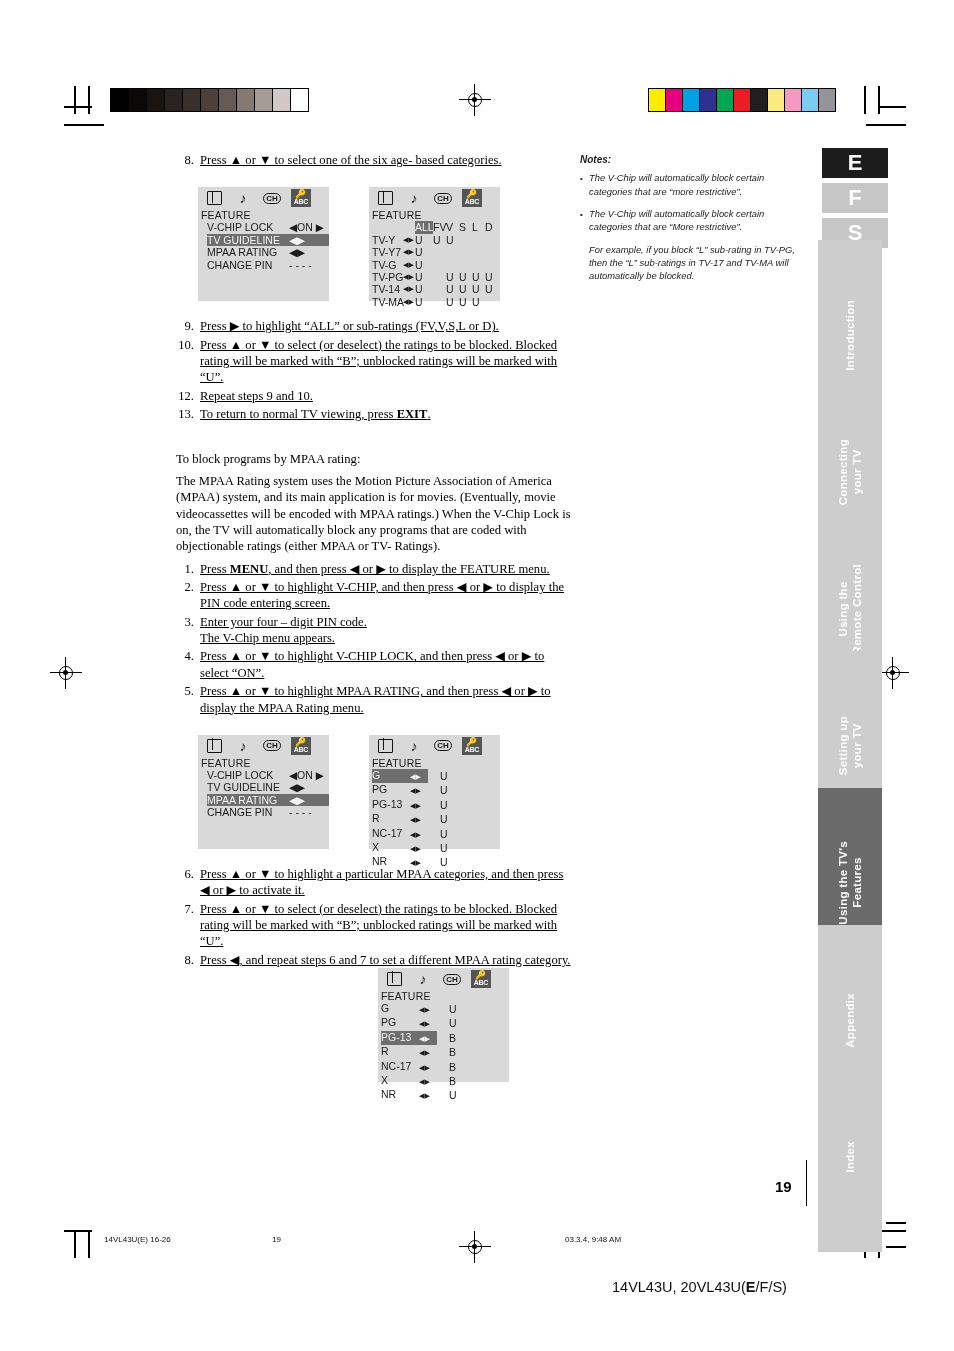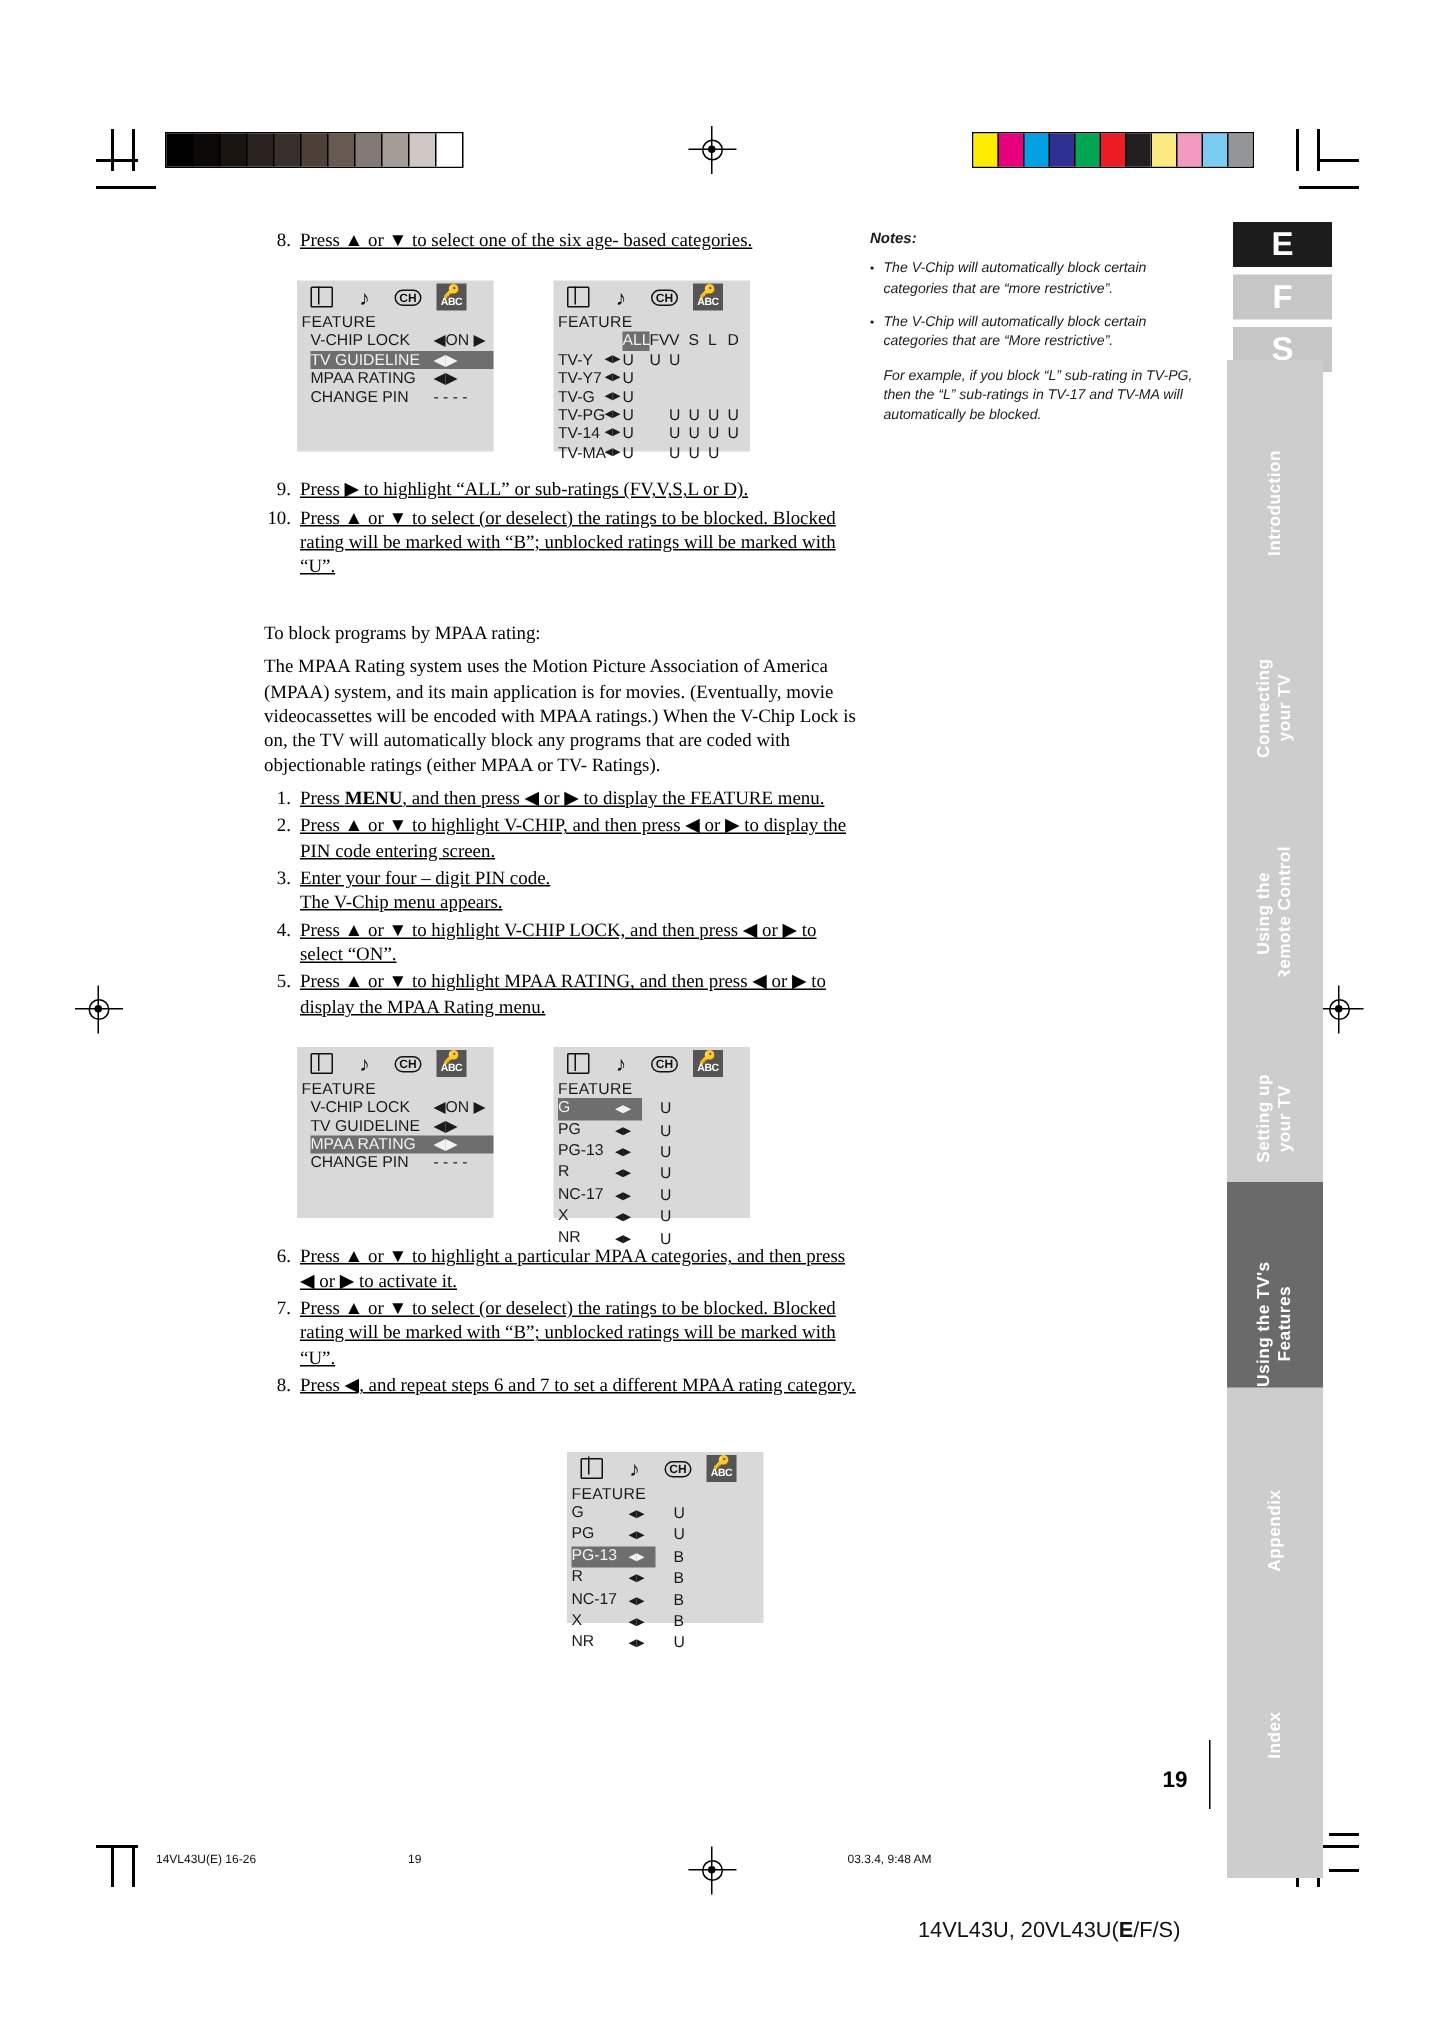--- a/index.html
+++ b/index.html
@@ -410,20 +410,28 @@
   <div class="gap-md"></div>
 
   <div id="steps-mid">
       <div class="step">
         <div class="num">9.</div>
         <div class="txt" style="white-space: pre-line;">Press ▶ to highlight “ALL” or sub-ratings (FV,V,S,L or D).</div>
       </div>
       <div class="step">
         <div class="num">10.</div>
         <div class="txt" style="white-space: pre-line;">Press ▲ or ▼ to select (or deselect) the ratings to be blocked. Blocked rating will be marked with “B”; unblocked ratings will be marked with “U”.</div>
+      </div>
+      <div class="step">
+        <div class="num">12.</div>
+        <div class="txt" style="white-space: pre-line;">Repeat steps 9 and 10.</div>
+      </div>
+      <div class="step">
+        <div class="num">13.</div>
+        <div class="txt"><span>To return to normal TV viewing, press </span><b>EXIT</b><span>.</span></div>
       </div>
     </div>
 
   <div class="gap-lg"></div>
 
   <div class="para">To block programs by MPAA rating:</div>
   <div class="para">The MPAA Rating system uses the Motion Picture Association of America (MPAA) system, and its main application is for movies. (Eventually, movie videocassettes will be encoded with MPAA ratings.) When the V-Chip Lock is on, the TV will automatically  block any programs that are coded with objectionable ratings (either MPAA or TV- Ratings).</div>
 
   <div id="steps-mpaa">
       <div class="step">

